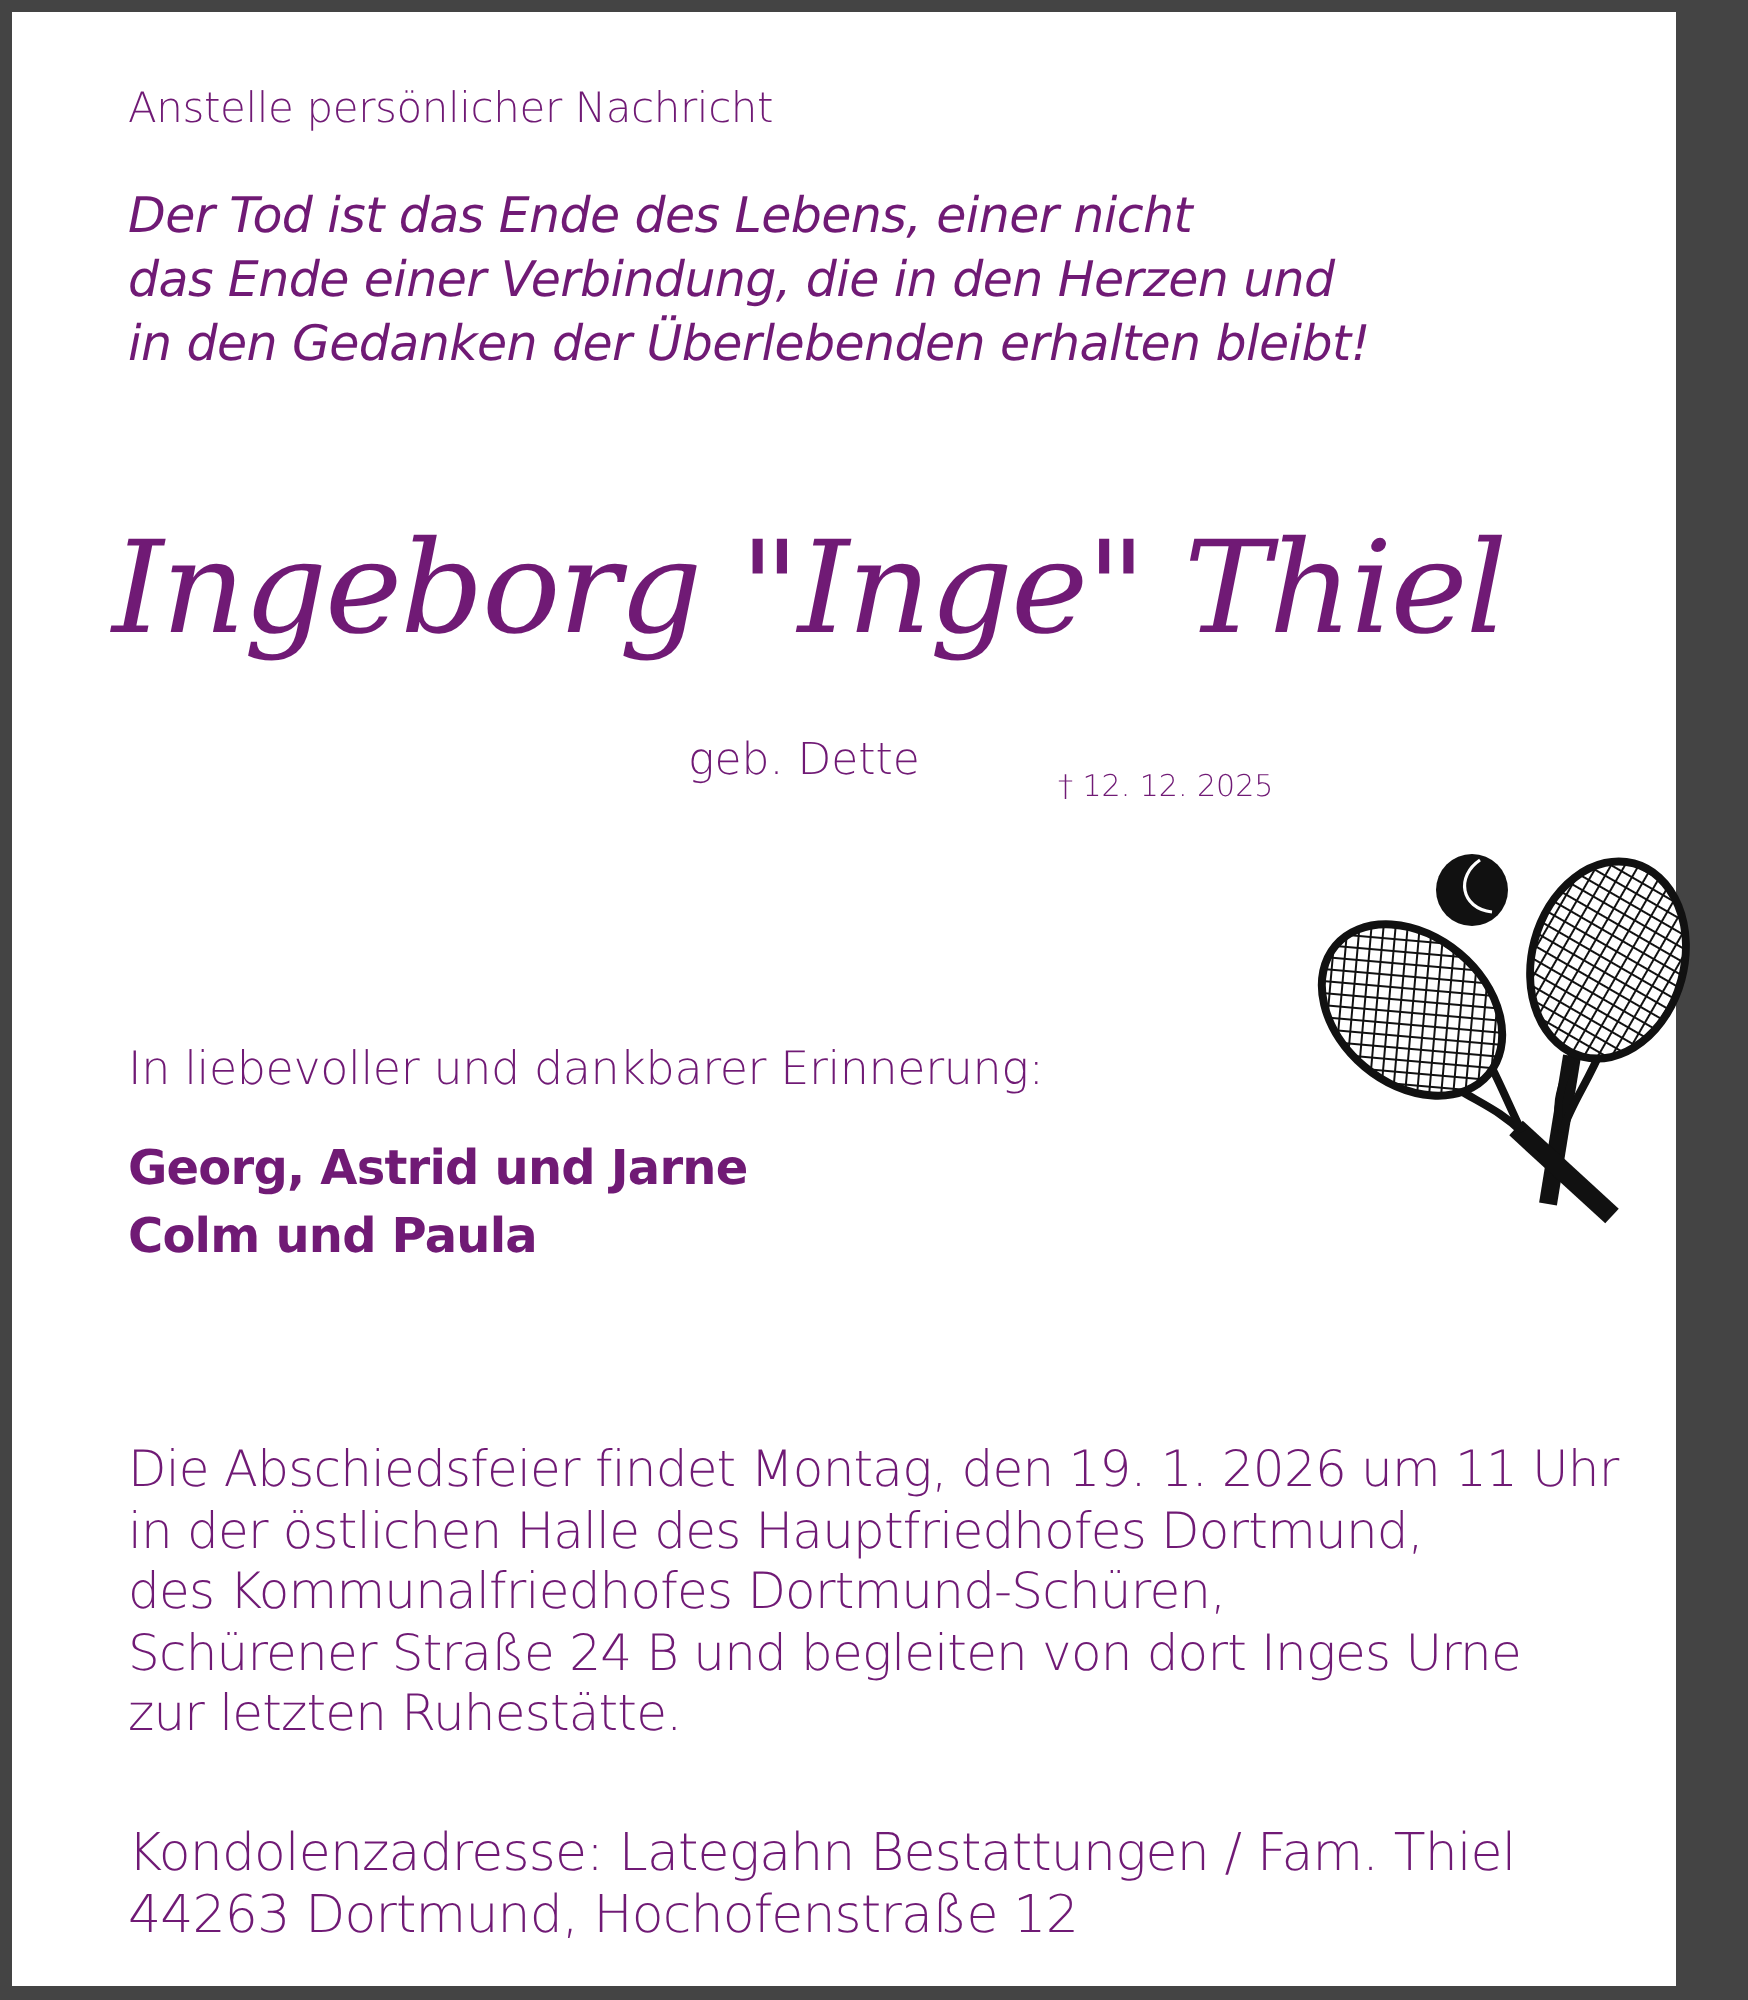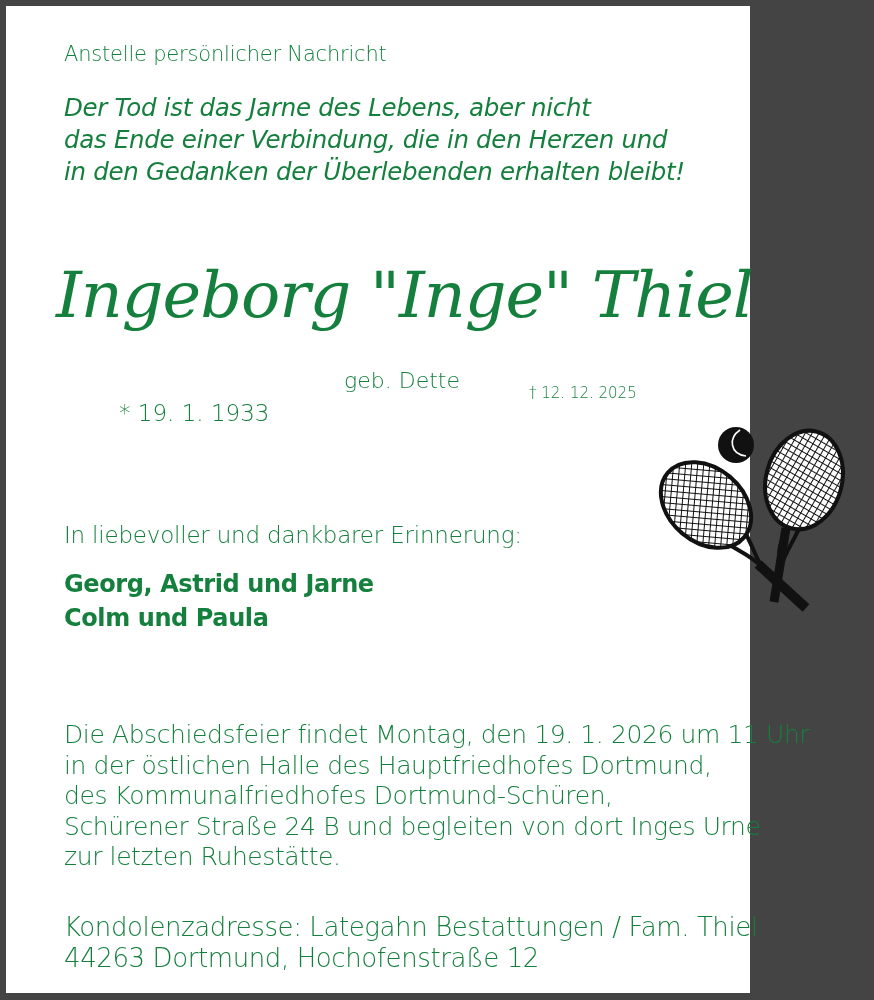--- a/index.html
+++ b/index.html
@@ -1,19 +1,19 @@
 <!DOCTYPE html>
 <html><head>
   <meta charset="utf-8">
   <style>
     html, body { margin: 0; padding: 0; }
     body { width: 874px; height: 1000px; background: #444444; position: relative; overflow: hidden; }
     .card {
-      position: absolute; left: 6px; top: 6px; width: 744px; height: 987px;
-      background: #ffffff; color: #15803d;
+      position: absolute; left: 6px; top: 6px; width: 832px; height: 987px;
+      background: #ffffff; color: #701a75;
       font-family: "DejaVu Sans", sans-serif;
     }
     .abs { position: absolute; white-space: nowrap; }
     .intro { left: 58px; top: 36px; font-size: 21px; font-weight: 300; letter-spacing: -0.2px; }
     .quote { left: 58px; top: 86px; font-size: 24.5px; font-style: italic; font-weight: 300; line-height: 32px; letter-spacing: -0.3px; }
     .name {
       left: 50px; top: 252px; font-family: "DejaVu Serif", serif; font-style: italic;
       font-size: 64px; letter-spacing: -1px; transform: scaleX(1.02); transform-origin: left;
     }
     .maiden { left: 338px; top: 362px; font-size: 22px; font-weight: 300; }
@@ -27,30 +27,29 @@
     .condolence { left: 58px; top: 906px; font-size: 26px; font-weight: 300; line-height: 30.5px; letter-spacing: -0.4px; }
   </style>
 </head>
 <body>
 
 <div class="card">
 
   <div class="abs intro">Anstelle persönlicher Nachricht</div>
 
   <div class="abs quote">
-    <div>Der Tod ist das Jarne des Lebens, aber nicht</div>
+    <div>Der Tod ist das Ende des Lebens, einer nicht</div>
     <div>das Ende einer Verbindung, die in den Herzen und</div>
     <div>in den Gedanken der Überlebenden erhalten bleibt!</div>
   </div>
 
   <div class="abs name">Ingeborg "Inge" Thiel</div>
 
   <div class="abs maiden">geb. Dette</div>
 
-  <div class="abs born">* 19. 1. 1933</div>
   <div class="abs died">† 12. 12. 2025</div>
 
   <div class="abs tennis">
     <svg width="222" height="210" viewBox="0 0 222 210">
       <defs>
         <pattern id="net" width="6" height="6" patternUnits="userSpaceOnUse" patternTransform="rotate(-35)">
           <rect width="6" height="6" fill="#fff"></rect>
           <path d="M0 0H6M0 0V6" stroke="#111" stroke-width="2"></path>
         </pattern>
         <pattern id="net2" width="6" height="6" patternUnits="userSpaceOnUse" patternTransform="rotate(15)">

